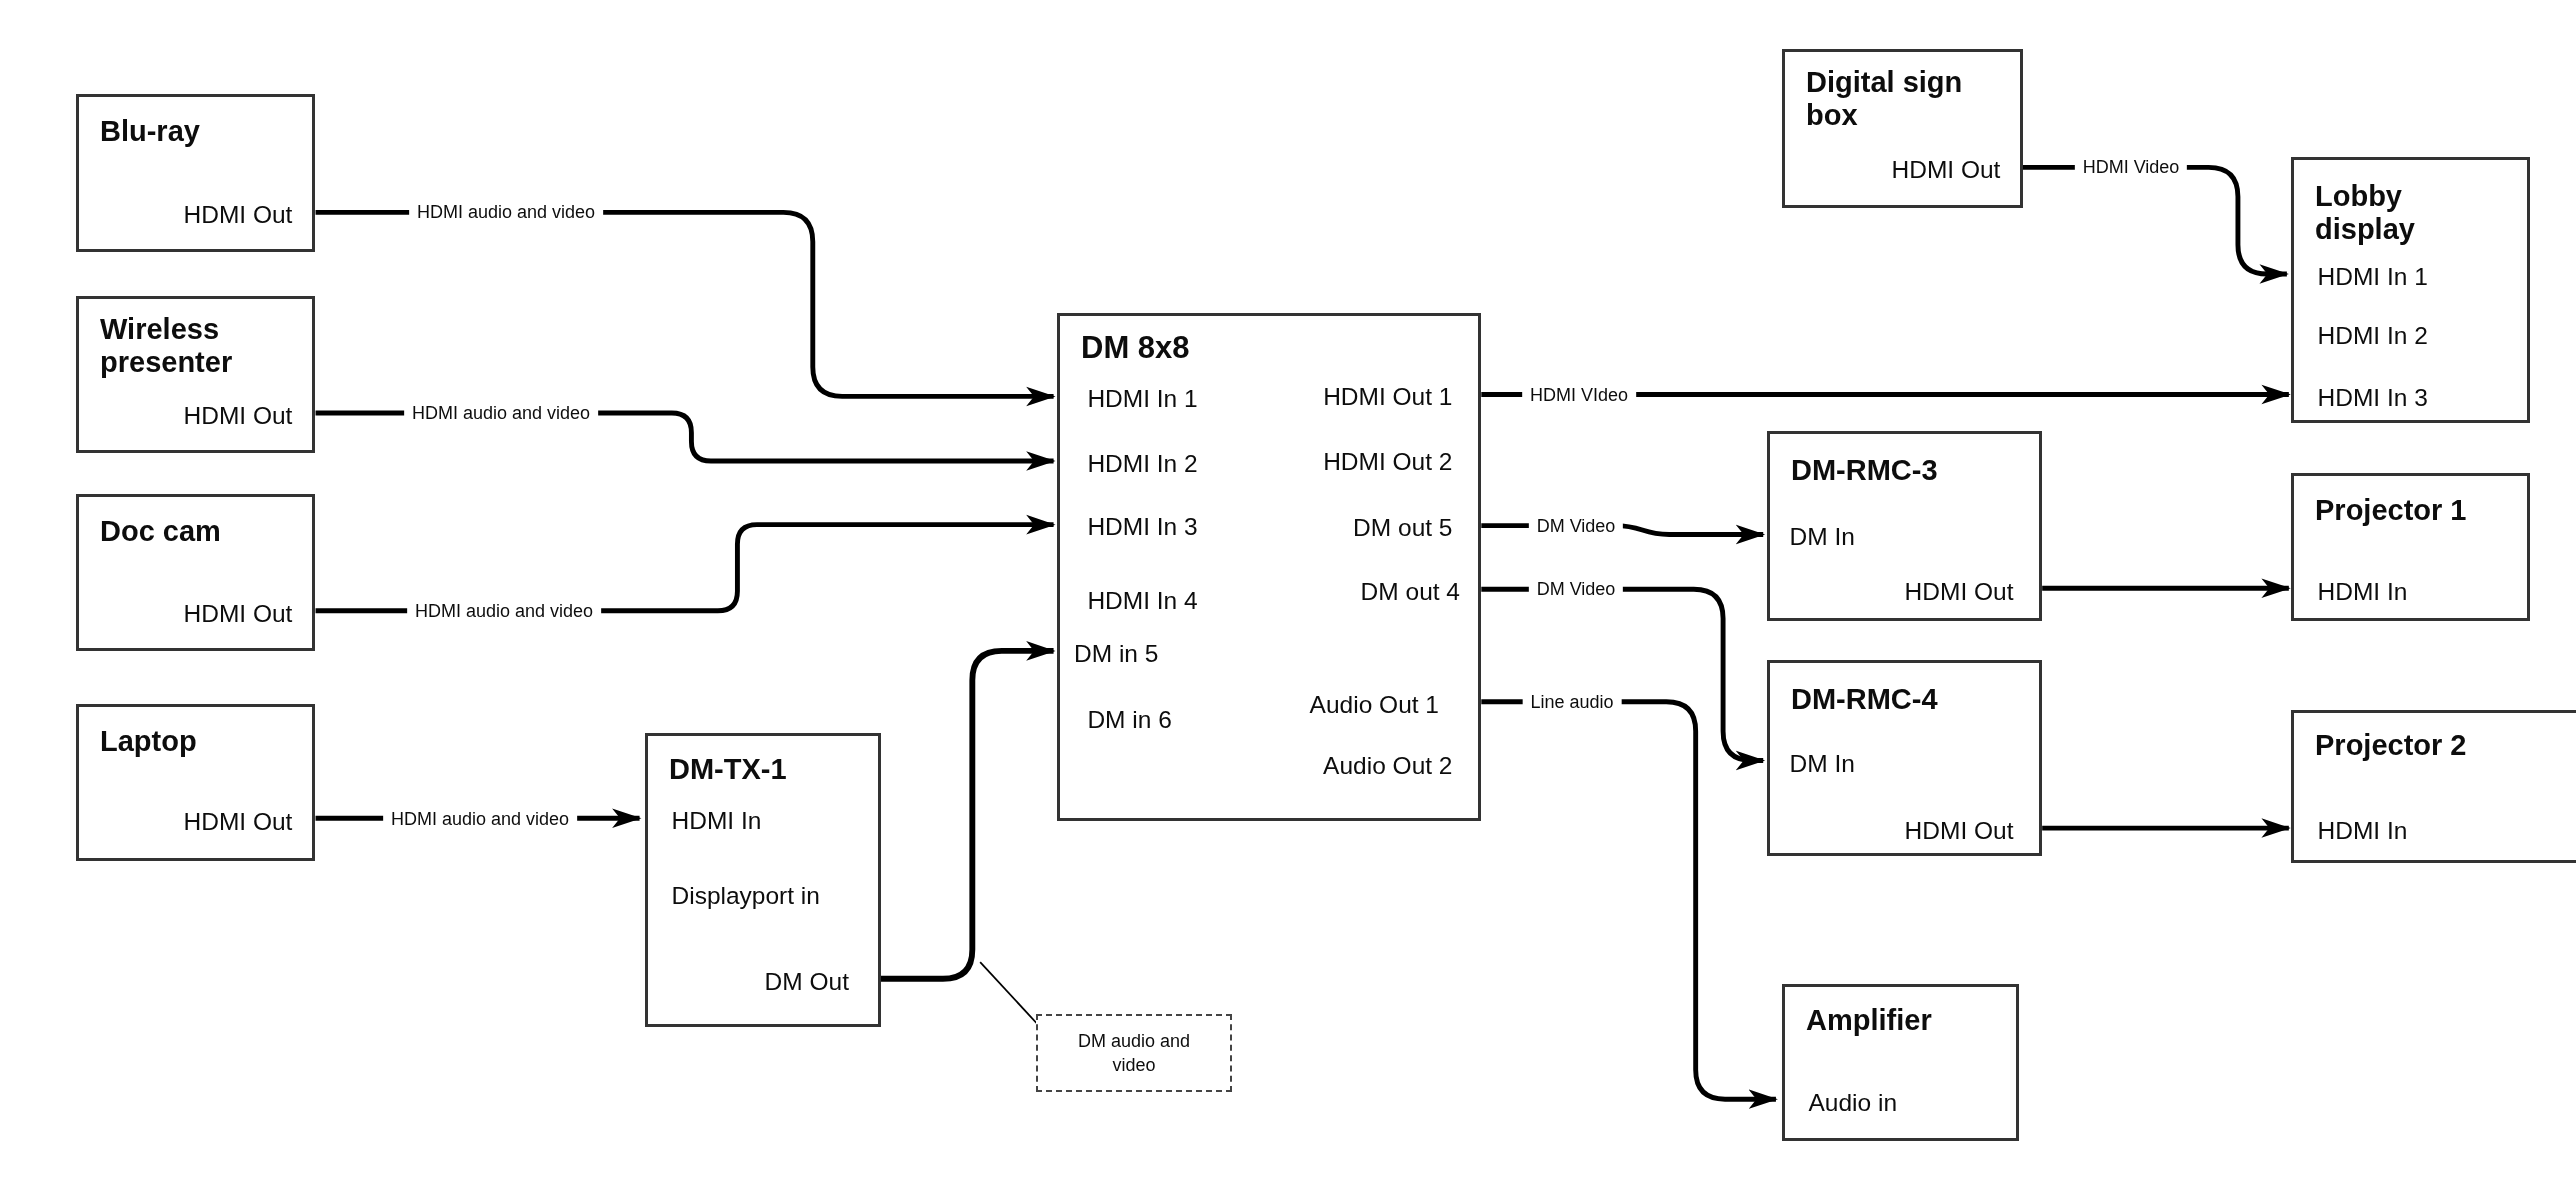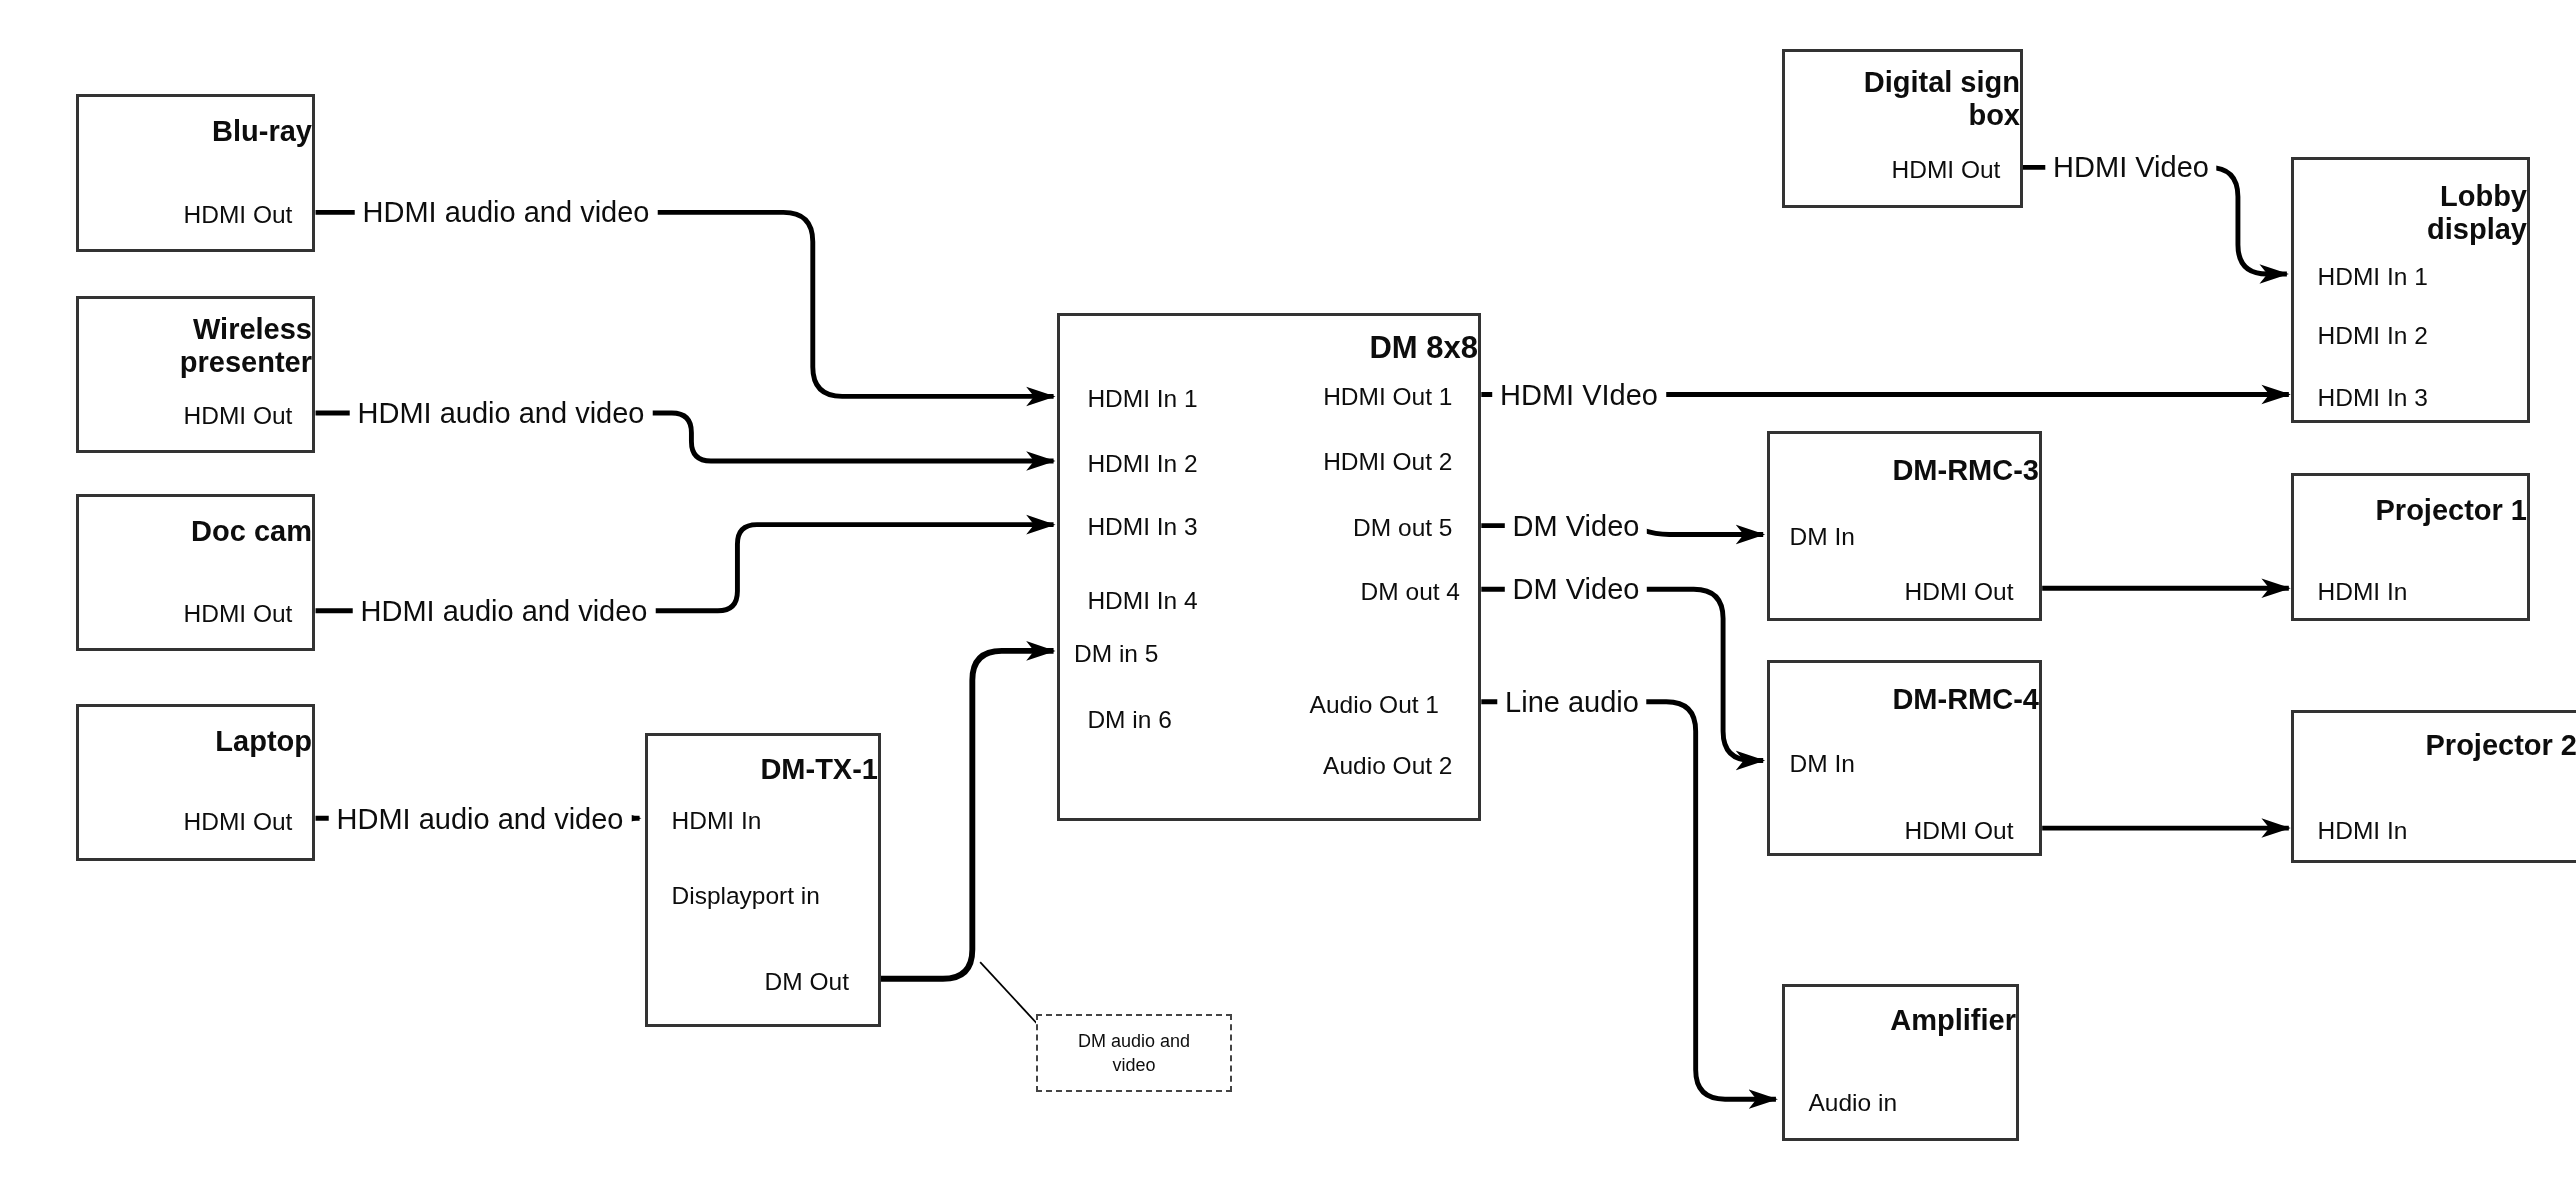--- a/index.html
+++ b/index.html
@@ -17,41 +17,42 @@
   path.thin  { fill:none; stroke:#000000; stroke-width:1.8px; }
 
   .node {
     position:absolute;
     background:#ffffff;
     border:3.9px solid #333333;
     box-sizing:border-box;
   }
   .node .title {
     position:absolute; left:0; right:0;
-    text-align:right;
+    text-align:left;
     font-weight:bold;
     font-size:29px;
     line-height:1.15;
     white-space:pre-line;
+    padding-left:21px;
   }
   .port {
     position:absolute;
     font-size:24.5px;
     line-height:1;
     transform:translateY(-50%);
     white-space:nowrap;
   }
   .port.pl { text-align:left; }
   .port.pr { right:0; text-align:right; }
 
   .linelabel {
     position:absolute;
     transform:translate(-50%,-50%);
     background:#ffffff;
-    font-size:29px;
+    font-size:18px;
     line-height:1;
     padding:2.9px 7.8px;
     white-space:nowrap;
   }
   .callout {
     position:absolute;
     border:2px dashed #444444;
     background:#ffffff;
     text-align:center;
     font-size:18px;

